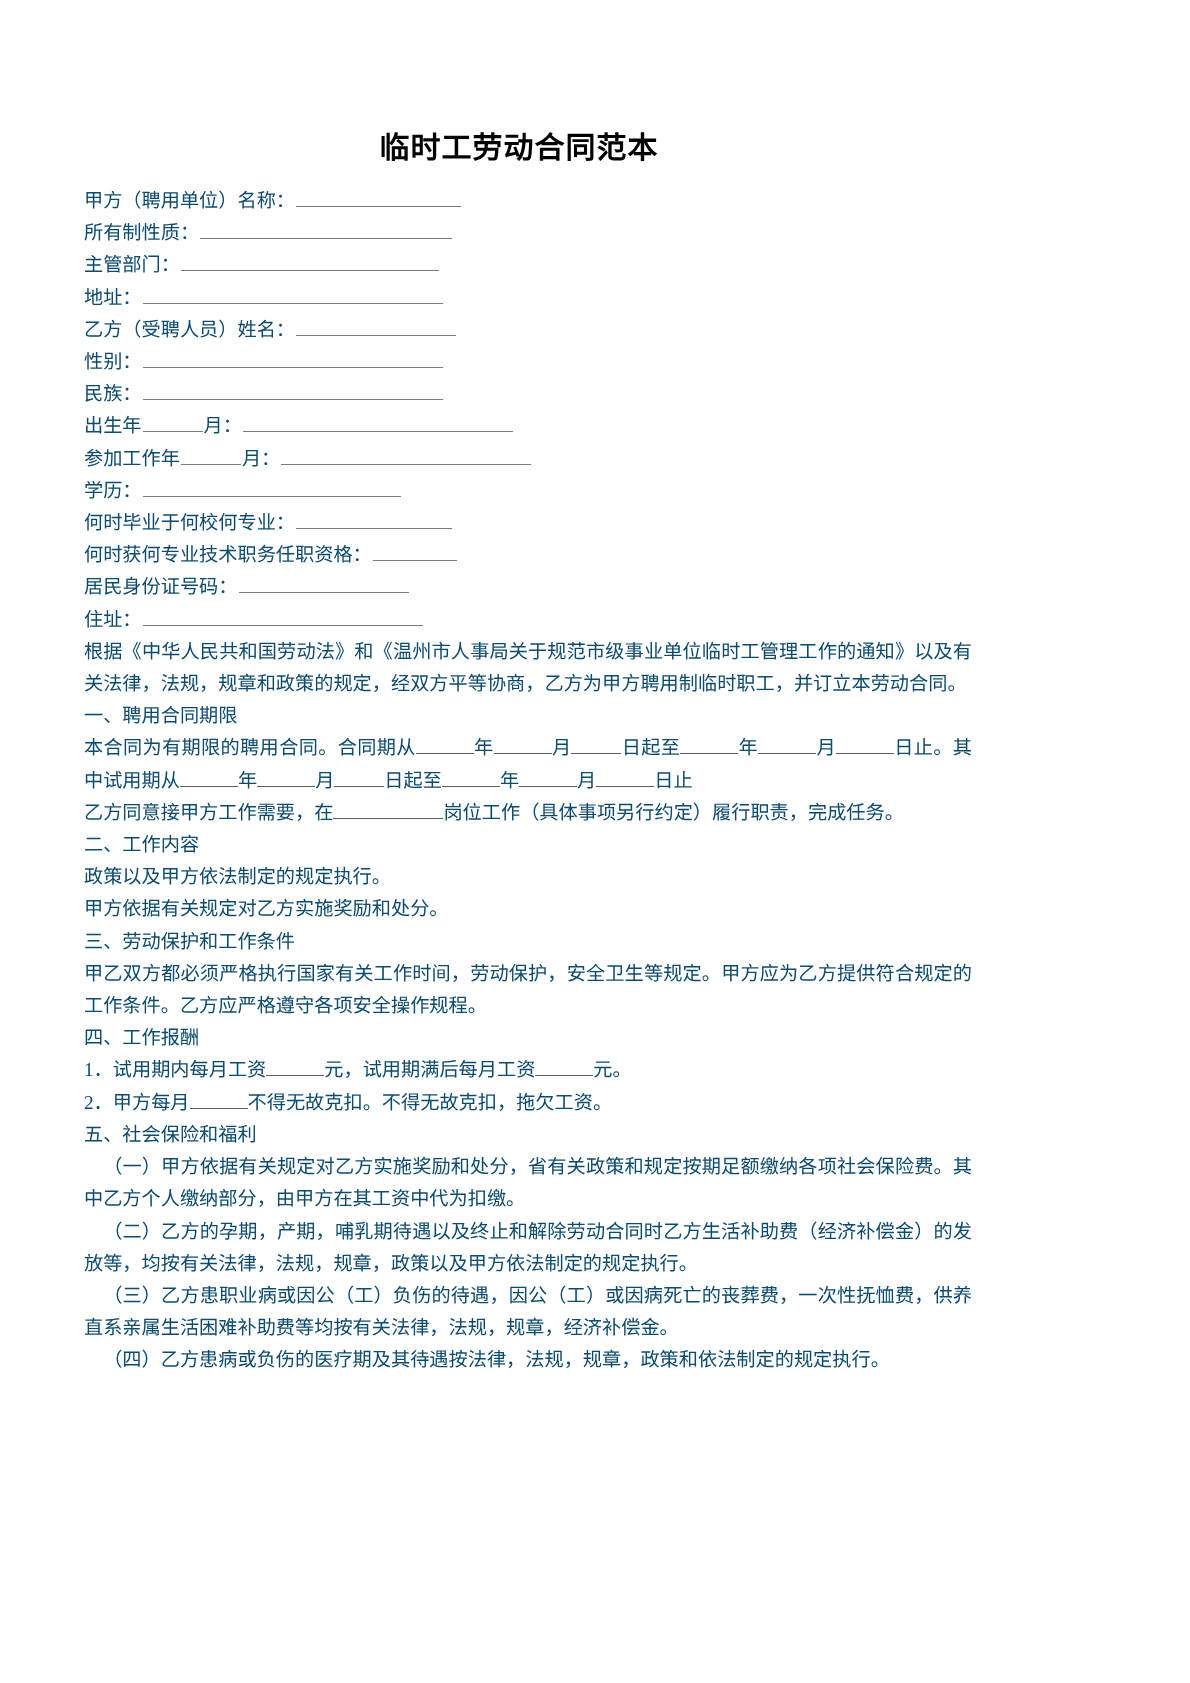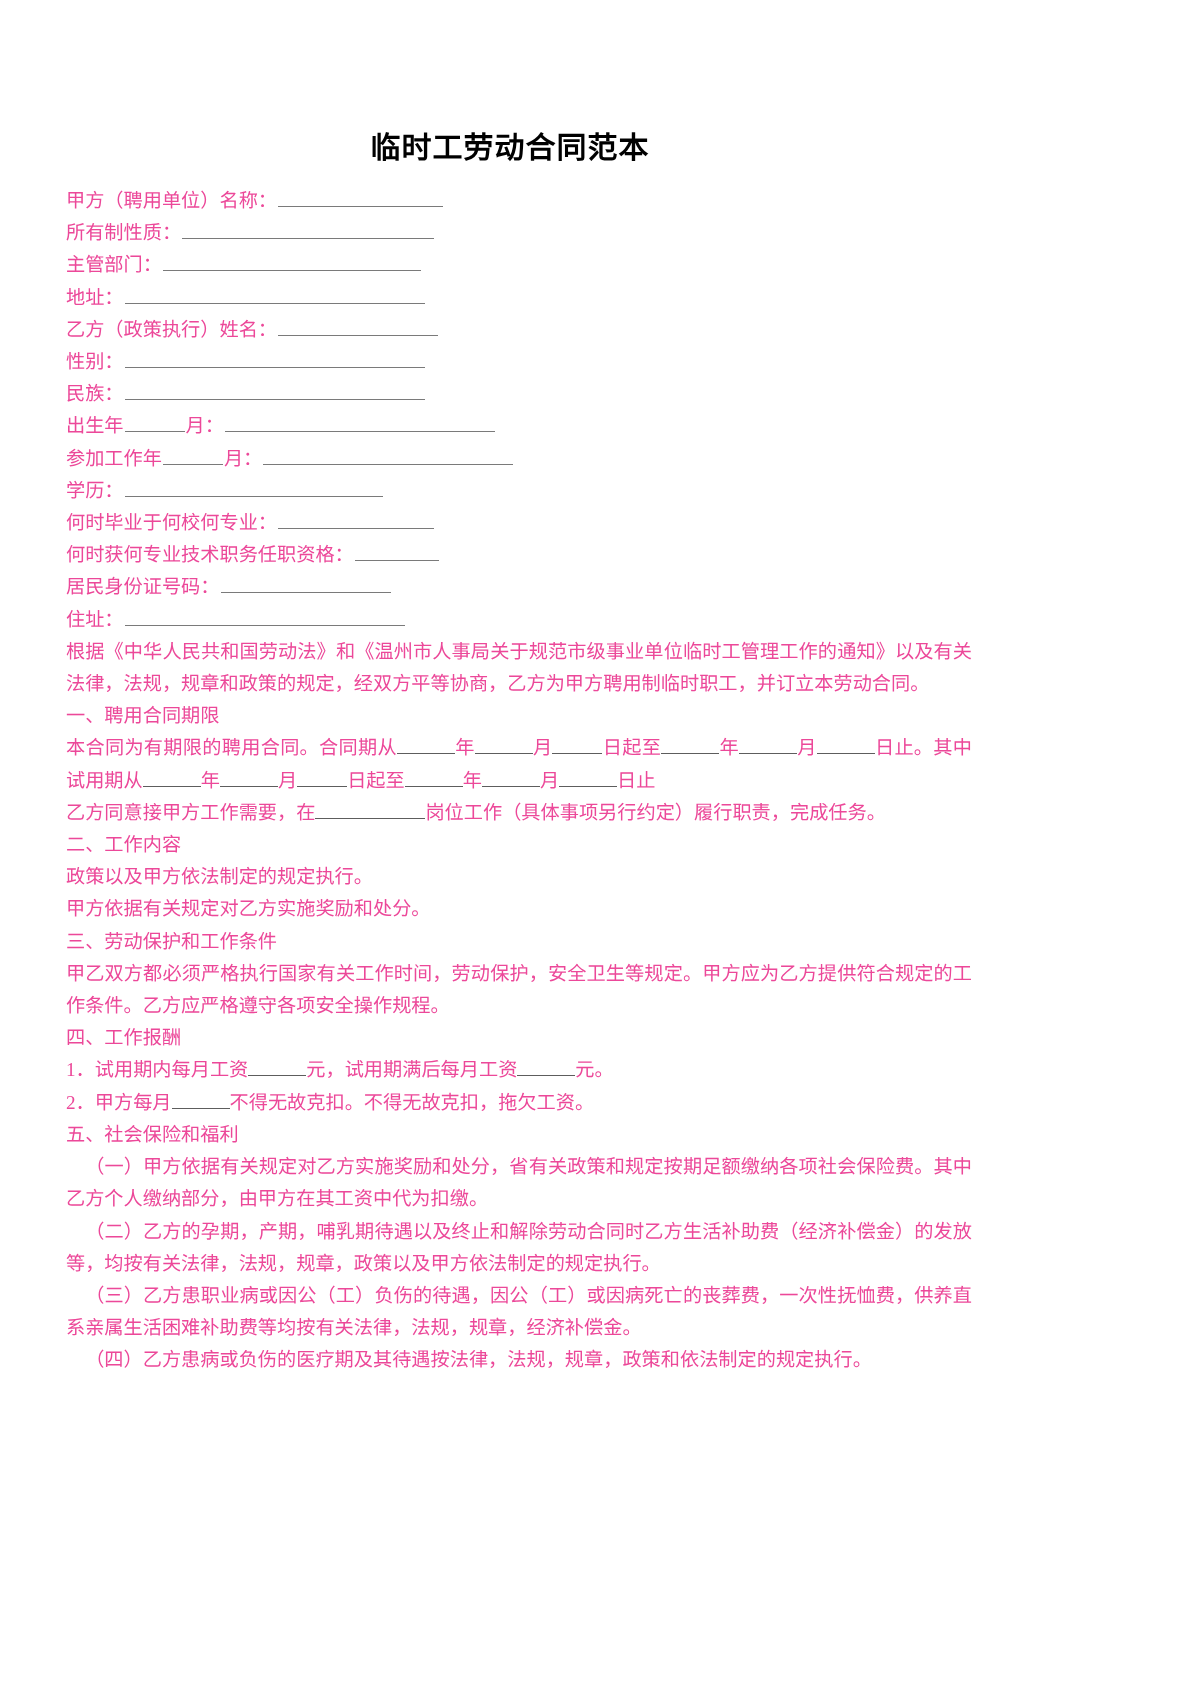--- a/index.html
+++ b/index.html
@@ -13,39 +13,39 @@
     height: 1683px;
     font-family: "Liberation Serif", "DejaVu Serif", serif;
     color: #000000;
     -webkit-font-smoothing: antialiased;
   }
   .page {
     position: relative;
     width: 1190px;
     height: 1683px;
     box-sizing: border-box;
-    padding: 128px 218px 0 66px;
+    padding: 128px 218px 0 84px;
     background: #ffffff;
   }
   .doc-title {
     font-size: 30px;
     font-weight: bold;
     text-align: center;
     letter-spacing: 1px;
     margin: 0 0 18px 0;
     line-height: 1.3;
     color: #000000;
     padding-right: 18px;
   }
   .body-block {
     font-size: 19.2px;
     line-height: 32.2px;
     text-align: justify;
     text-justify: inter-ideograph;
-    color: #ec4899;
+    color: #0c4a6e;
   }
   .line {
     white-space: normal;
   }
   
   .field {
     white-space: nowrap;
   }
   .blank {
     display: inline-block;
@@ -78,21 +78,21 @@
 
   <h1 class="doc-title">临时工劳动合同范本</h1>
 
   <div class="body-block">
 
     <div id="form-fields">
         <div class="line field"><span>甲方（聘用单位）名称：</span><span class="blank" style="width: 165px;"></span></div>
         <div class="line field"><span>所有制性质：</span><span class="blank" style="width: 252px;"></span></div>
         <div class="line field"><span>主管部门：</span><span class="blank" style="width: 258px;"></span></div>
         <div class="line field"><span>地址：</span><span class="blank" style="width: 300px;"></span></div>
-        <div class="line field"><span>乙方（政策执行）姓名：</span><span class="blank" style="width: 160px;"></span></div>
+        <div class="line field"><span>乙方（受聘人员）姓名：</span><span class="blank" style="width: 160px;"></span></div>
         <div class="line field"><span>性别：</span><span class="blank" style="width: 300px;"></span></div>
         <div class="line field"><span>民族：</span><span class="blank" style="width: 300px;"></span></div>
         <div class="line field"><span>出生年</span><span class="blank" style="width: 60px;"></span><span>月：</span><span class="blank" style="width: 270px;"></span></div>
         <div class="line field"><span>参加工作年</span><span class="blank" style="width: 60px;"></span><span>月：</span><span class="blank" style="width: 250px;"></span></div>
         <div class="line field"><span>学历：</span><span class="blank" style="width: 258px;"></span></div>
         <div class="line field"><span>何时毕业于何校何专业：</span><span class="blank" style="width: 156px;"></span></div>
         <div class="line field"><span>何时获何专业技术职务任职资格：</span><span class="blank" style="width: 84px;"></span></div>
         <div class="line field"><span>居民身份证号码：</span><span class="blank" style="width: 170px;"></span></div>
         <div class="line field"><span>住址：</span><span class="blank" style="width: 280px;"></span></div>
       </div>

